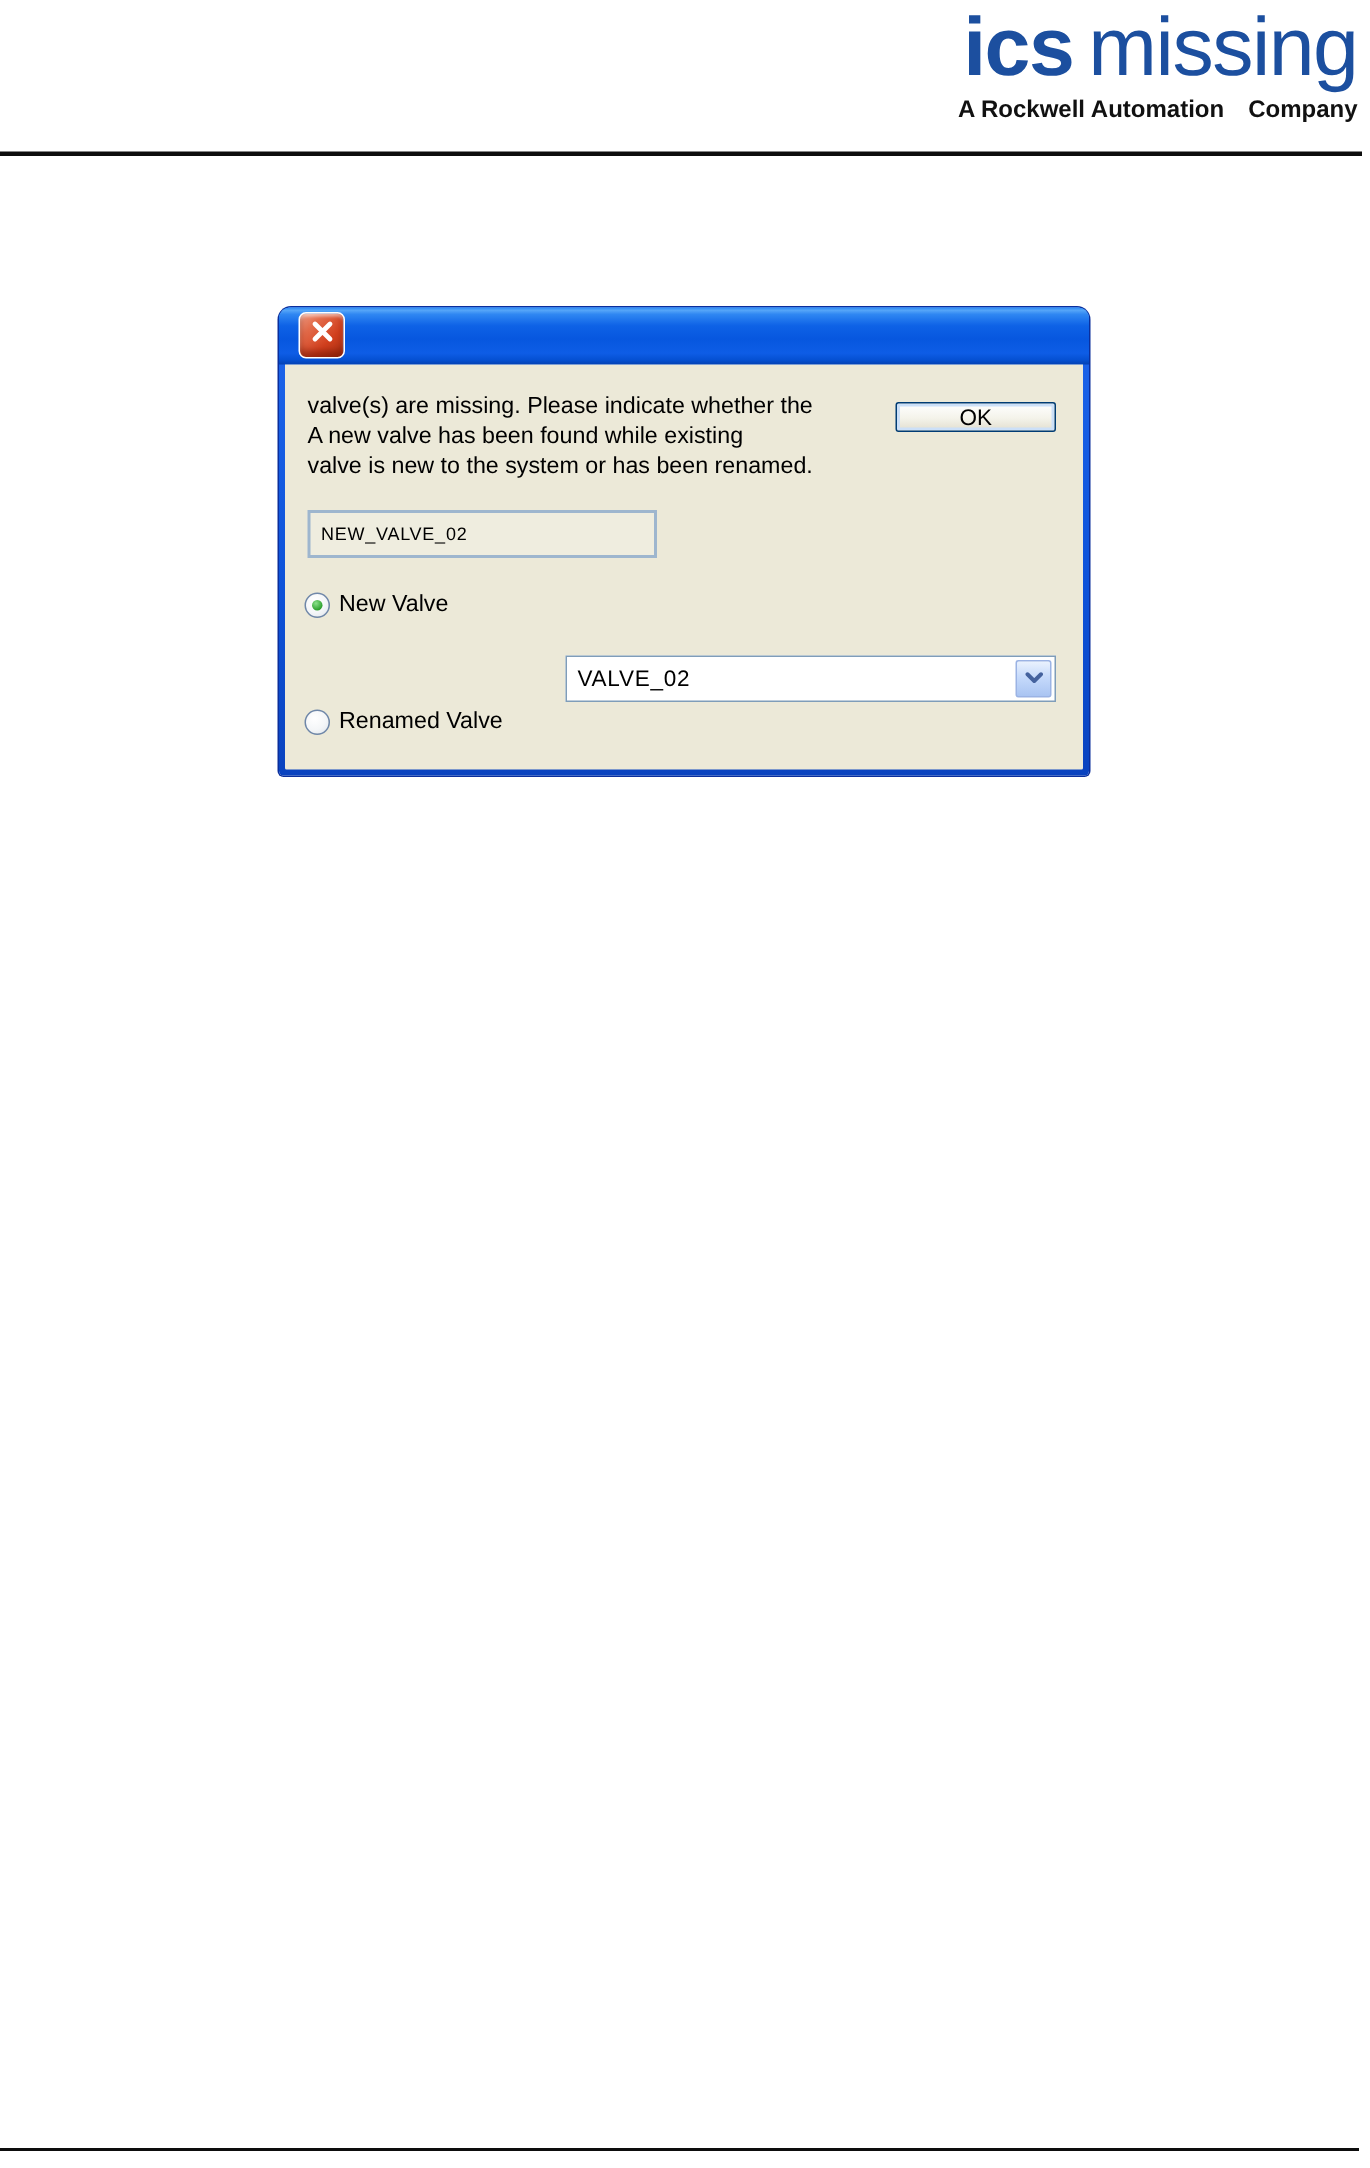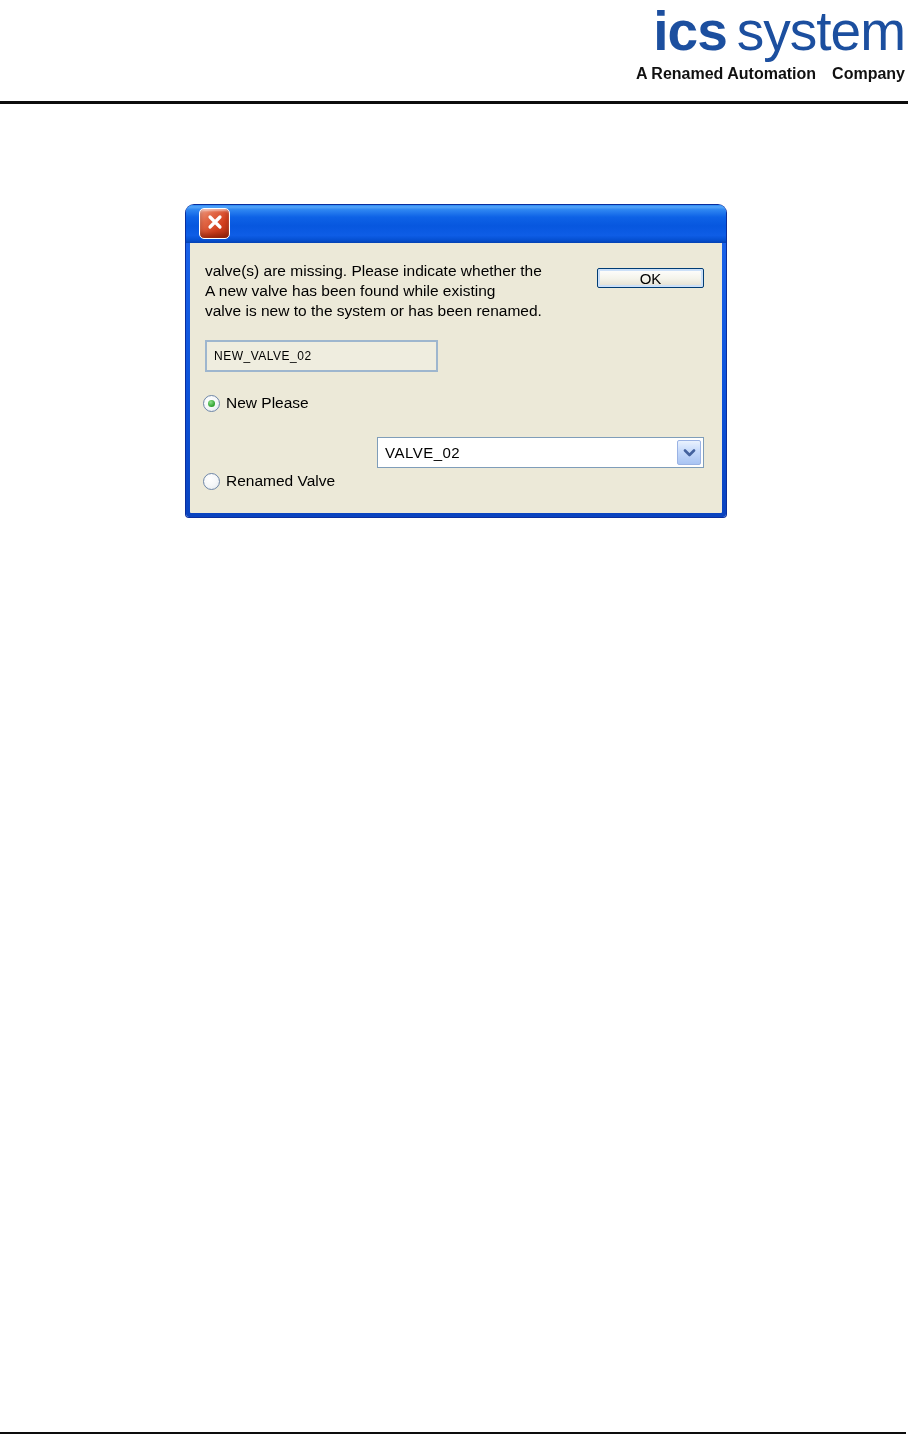--- a/index.html
+++ b/index.html
@@ -208,24 +208,24 @@
     justify-content: center;
   }
 </style>
 </head>
 <body>
 
 <div class="page">
 
   <div class="logo-block">
     <div class="logo-line1">
-      <span class="logo-ics">ics</span><span class="logo-triplex">system</span>
+      <span class="logo-ics">ics</span><span class="logo-triplex">missing</span>
     </div>
     <div class="tagline">
-      <span class="tag-bold">A Renamed Automation</span><span class="tag-light">Company</span>
+      <span class="tag-bold">A Rockwell Automation</span><span class="tag-light">Company</span>
     </div>
   </div>
 
   <div class="rule rule-top"></div>
 
   <div class="dialog">
     <div class="titlebar">
       <div class="close-btn">
         <span class="icon">
           <svg width="16" height="16" viewBox="0 0 16 16">
@@ -244,21 +244,21 @@
       </div>
 
       <button class="ok-btn">OK</button>
 
       <div class="edit-field">NEW_VALVE_02</div>
 
       <div class="radio-row radio-row-1">
         <span class="radio" data-selected="true">
             <span class="dot"></span>
           </span>
-        <span class="radio-label">New Please</span>
+        <span class="radio-label">New Valve</span>
       </div>
 
       <div class="radio-row radio-row-2">
         <span class="radio" data-selected="false"></span>
         <span class="radio-label">Renamed Valve</span>
       </div>
 
       <div class="combo">
         <span class="combo-value">VALVE_02</span>
         <span class="combo-btn">

